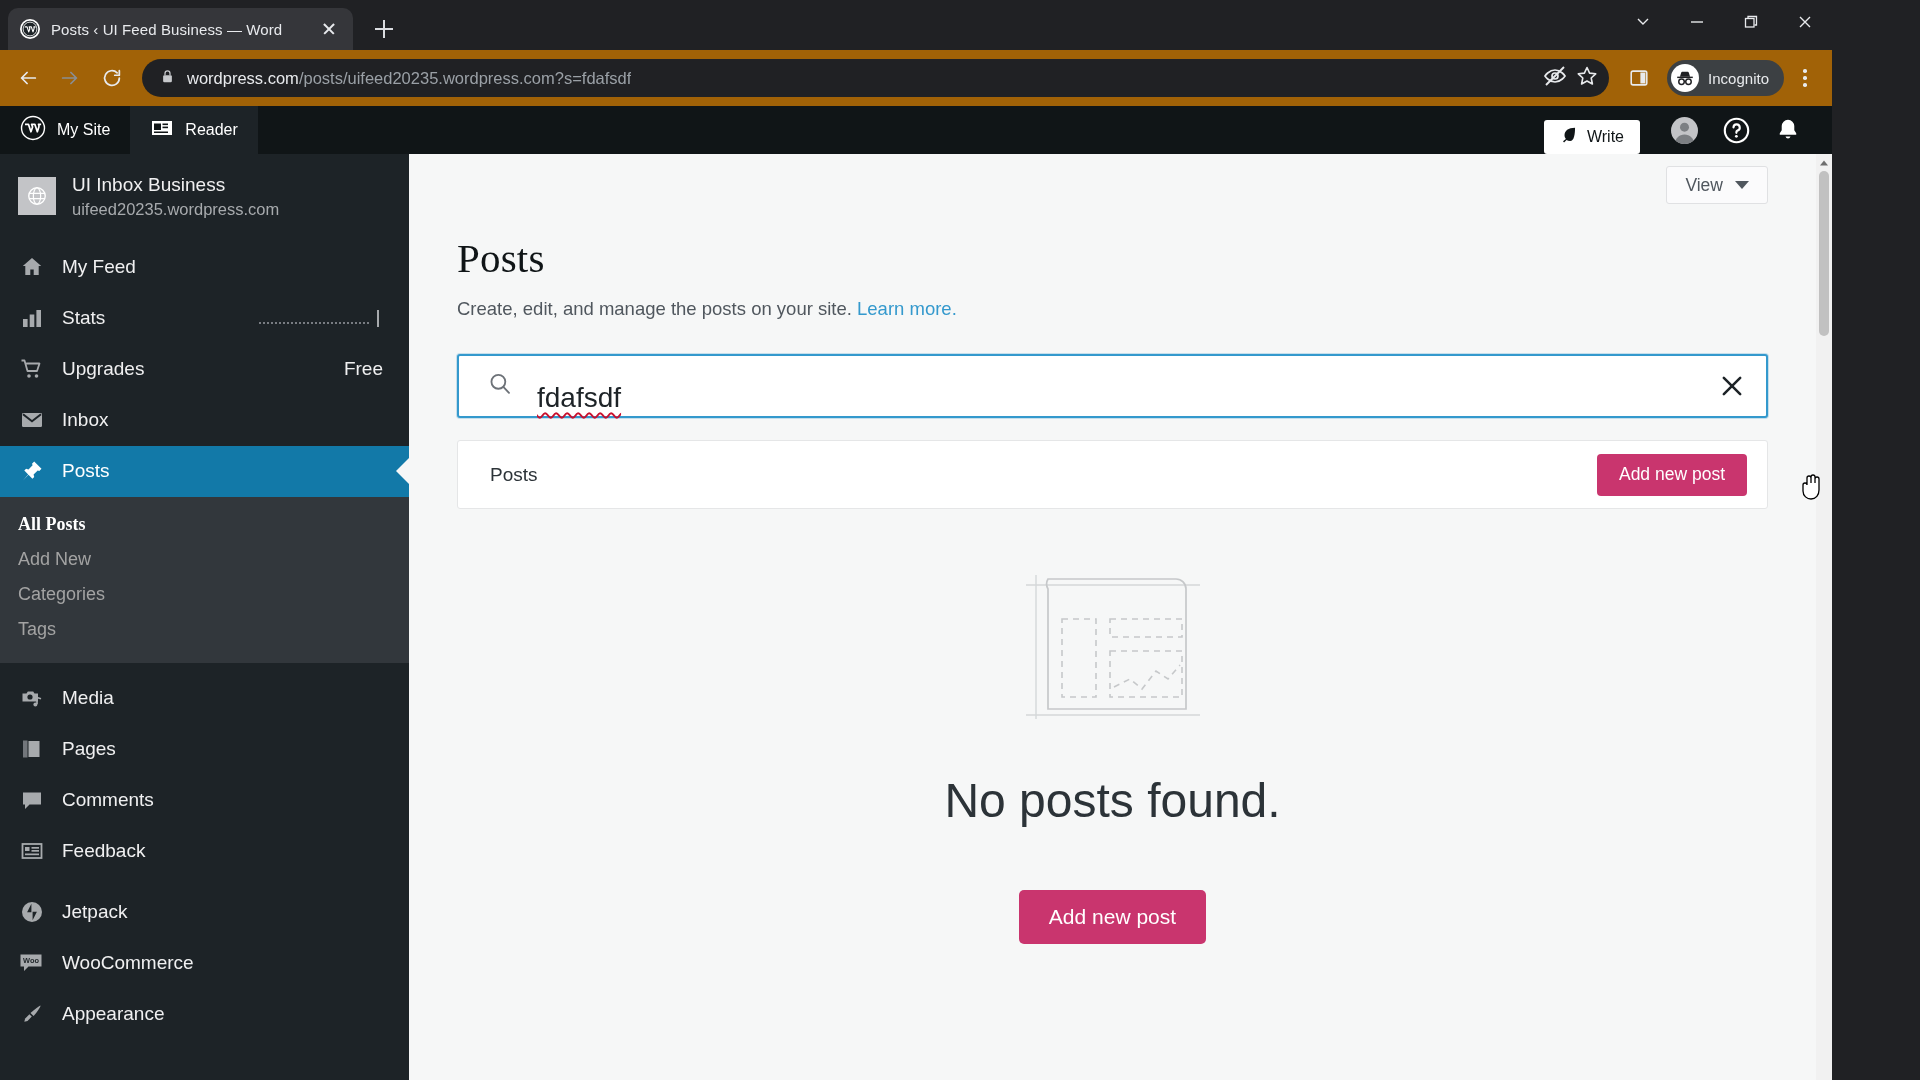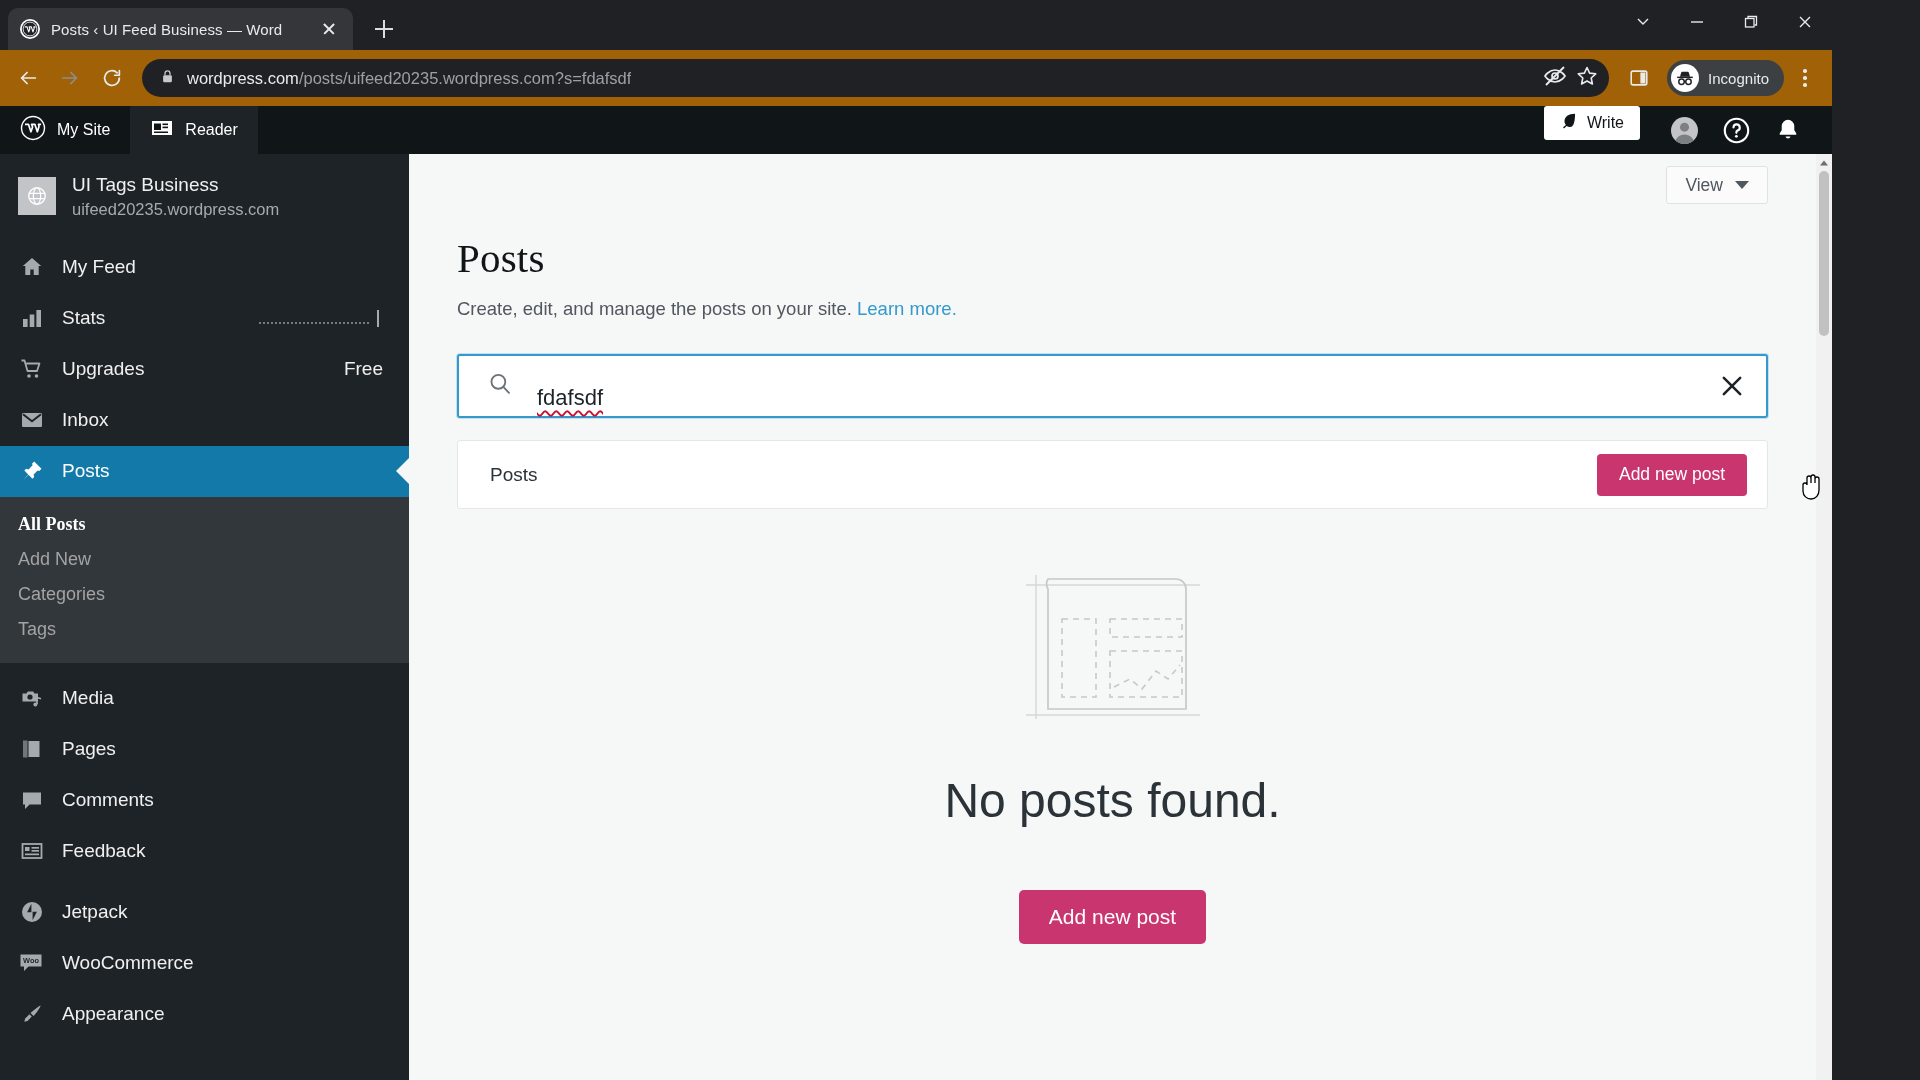--- a/index.html
+++ b/index.html
@@ -87,21 +87,21 @@
   .viewport { flex: 1; display: flex; background: #f6f7f7; position: relative; overflow: hidden; }
 
   
   .masterbar {
     position: absolute; left: 0; top: 0; right: 0; height: 48px; background: #101517;
     display: flex; align-items: center; z-index: 30;
   }
   .mb-item { height: 48px; display: flex; align-items: center; gap: 11px; padding: 0 20px; }
   .mb-item.reader { background: #1d2327; }
   .mb-label { color: #fff; font-size: 16px; }
-  .mb-right { margin-left: auto; display: flex; align-items: flex-start; gap: 0; padding-right: 18px; }
+  .mb-right { margin-left: auto; display: flex; align-items: flex-end; gap: 0; padding-right: 18px; }
   .write-btn {
     background: #fff; color: #101517; height: 34px; border-radius: 3px;
     display: flex; align-items: center; gap: 8px; padding: 0 16px; margin-right: 18px;
     font-size: 16px;
   }
   .mb-icon-btn { width: 52px; height: 48px; display: flex; align-items: center; justify-content: center; }
   .mb-avatar { width: 27px; height: 27px; border-radius: 50%; background: #c3c4c7;
     display: flex; align-items: flex-end; justify-content: center; overflow: hidden; }
 
   
@@ -163,21 +163,21 @@
   .page-sub { font-size: 18.5px; color: #50575e; margin-top: 16px; }
   .page-sub a { color: #3499cd; text-decoration: none; }
 
   .searchbar {
     margin-top: 34px; height: 64px; background: #fff;
     border: 2px solid #3499cd; border-radius: 3px;
     display: flex; align-items: center; padding: 0 20px 0 28px; gap: 24px;
     box-shadow: 0 0 0 1px rgba(52,153,205,.25);
   }
   .search-text {
-    font-size: 22px; color: #1d2327; flex: 1;
+    font-size: 28px; color: #1d2327; flex: 1;
     text-decoration: underline; text-decoration-style: wavy;
     text-decoration-color: #c8102e; text-underline-offset: 5px;
     text-decoration-thickness: 1.5px;
     margin-top: 24px;
   }
   .search-clear { width: 28px; height: 28px; position: relative; flex: 0 0 28px; }
 
   .posts-card {
     margin-top: 22px; background: #fff; border: 1px solid #e5e6e7; border-radius: 3px;
     height: 69px; display: flex; align-items: center; padding: 0 20px 0 32px;
@@ -383,21 +383,21 @@
     <div class="sidebar">
       <div class="site-card">
         <span class="site-thumb">
           <svg width="22" height="22" viewBox="0 0 24 24">
             <circle cx="12" cy="12" r="9" fill="none" stroke="#fff" stroke-width="1.5"></circle>
             <ellipse cx="12" cy="12" rx="4" ry="9" fill="none" stroke="#fff" stroke-width="1.3"></ellipse>
             <path d="M3.4 9.2h17.2M3.4 14.8h17.2" stroke="#fff" stroke-width="1.3"></path>
           </svg>
         </span>
         <div>
-          <div class="site-name">UI Tags Business</div>
+          <div class="site-name">UI Inbox Business</div>
           <div class="site-url">uifeed20235.wordpress.com</div>
         </div>
       </div>
 
       <div class="nav-item">
         <span class="nav-icon">
           <svg width="24" height="24" viewBox="0 0 24 24">
             <path d="M12 3L2.8 11h2.5v9h5v-5.4h3.4V20h5v-9h2.5z" fill="#a7aaad"></path>
           </svg>
         </span>

